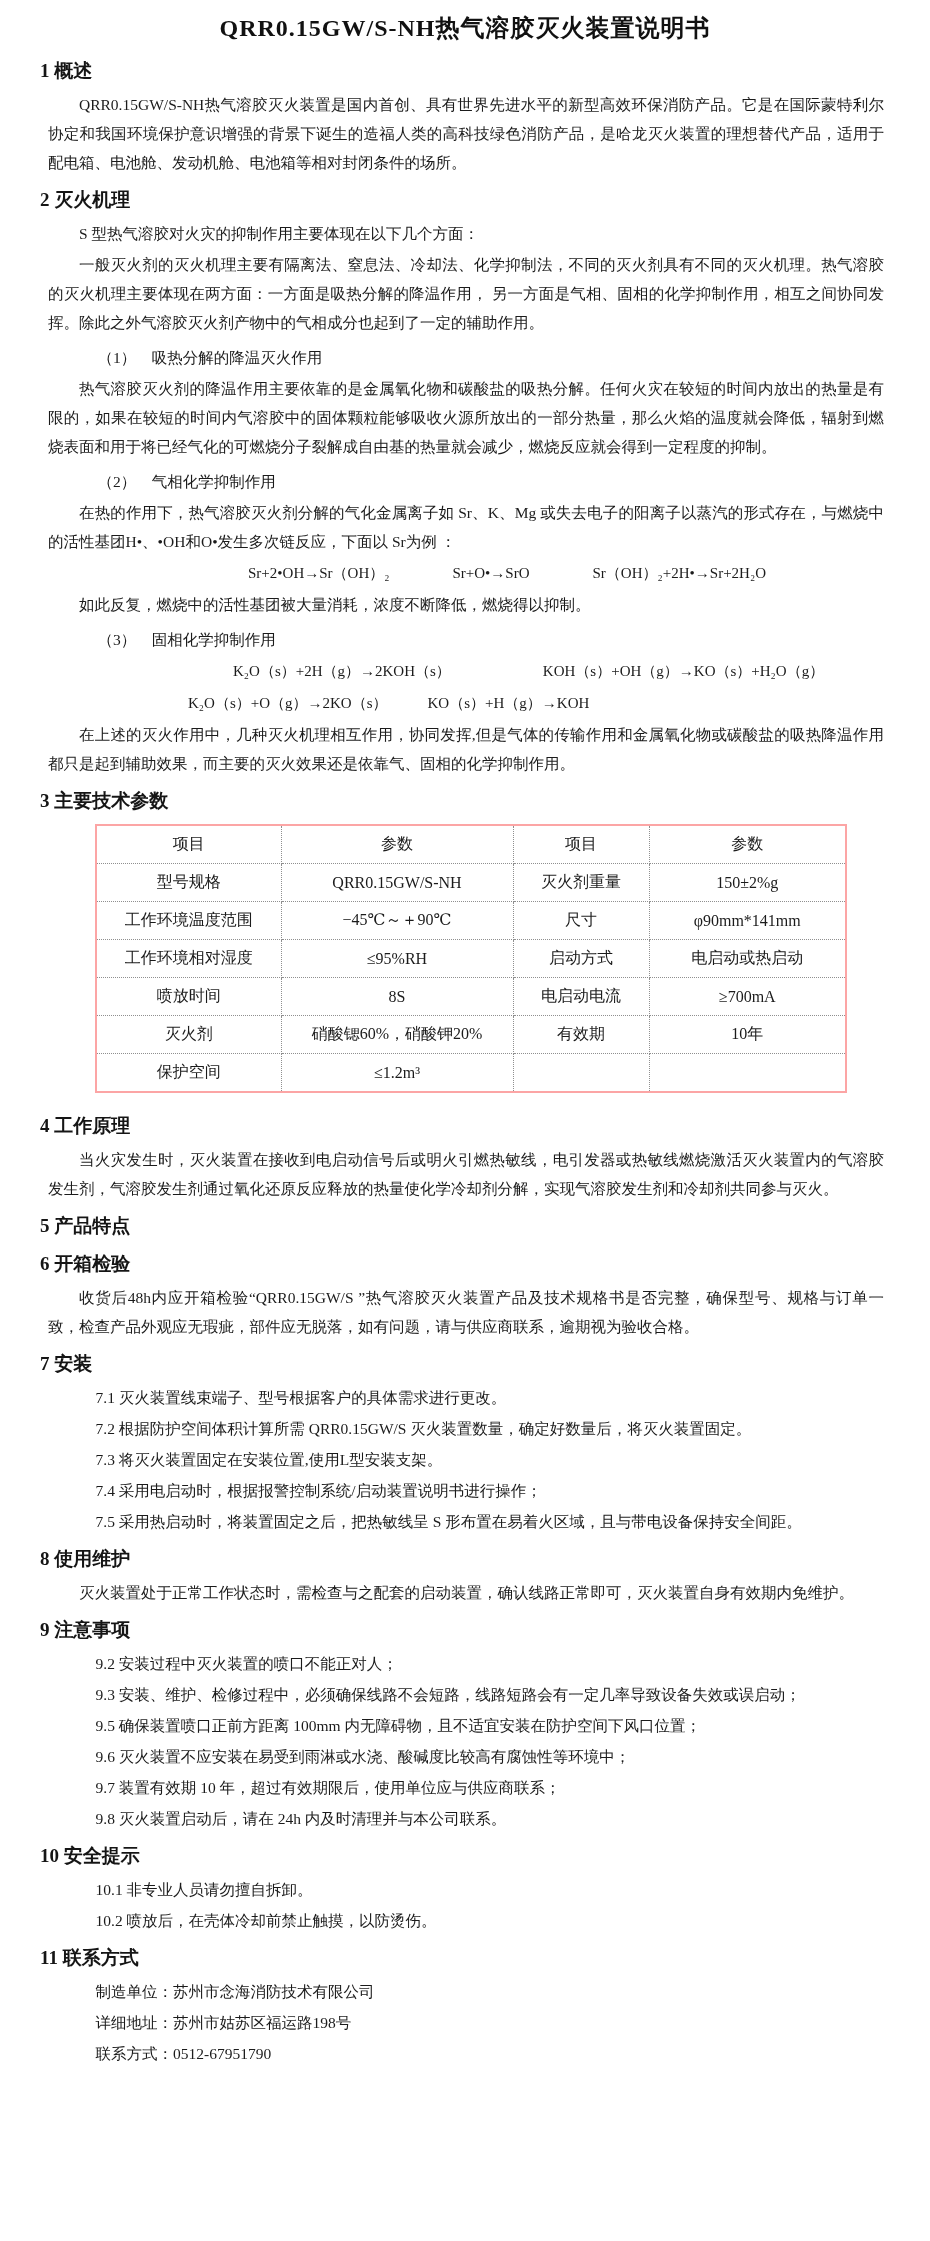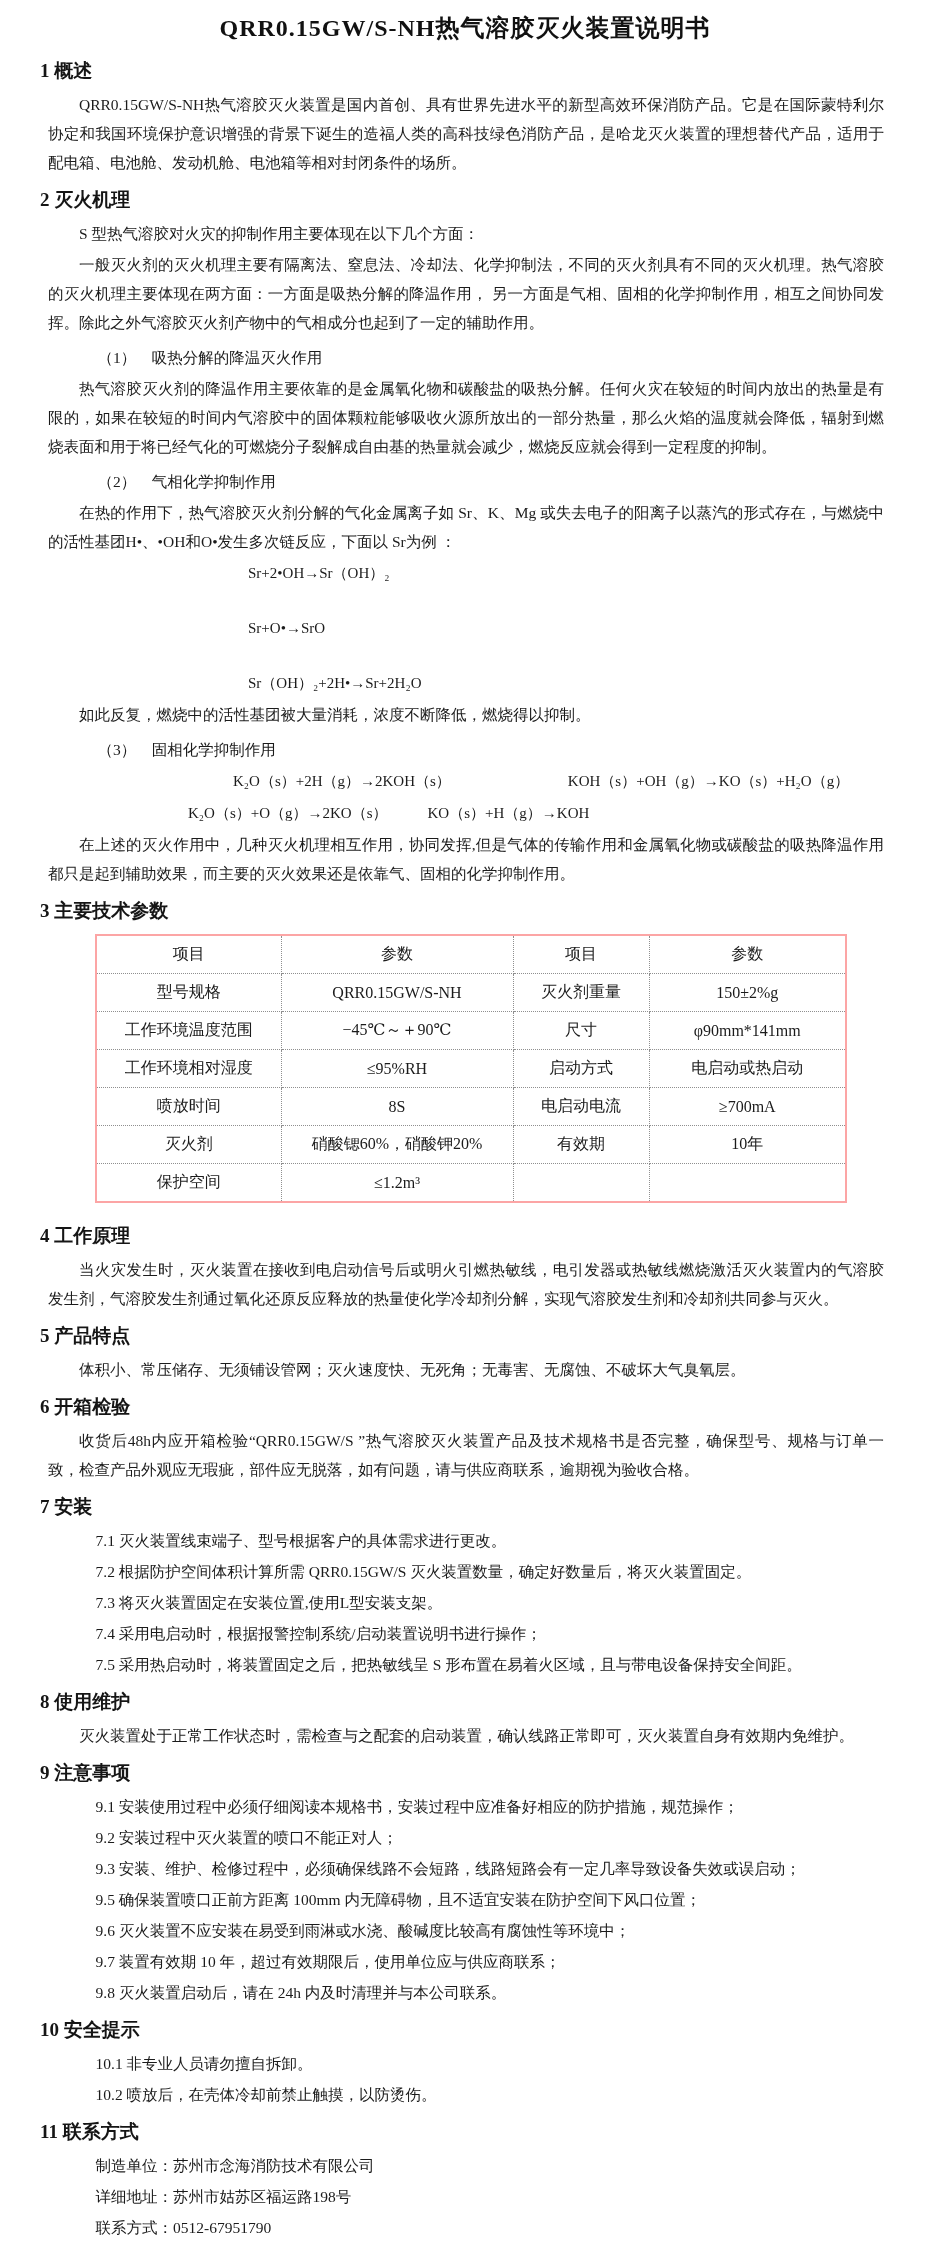--- a/index.html
+++ b/index.html
@@ -51,22 +51,22 @@
     color: #1b1b1b;
   }
   .eq-row {
     display: flex;
     font-size: 15px;
     line-height: 30px;
     margin: 2px 46px 2px 48px;
     white-space: nowrap;
     color: #1b1b1b;
   }
-  .eq-sr   { padding-left: 200px; gap: 25px; flex-direction: column; }
-  .eq-k1   { padding-left: 185px; gap: 117px; }
+  .eq-sr   { padding-left: 200px; gap: 63px; }
+  .eq-k1   { padding-left: 185px; gap: 92px; }
   .eq-k2   { padding-left: 140px; gap: 40px; }
   table.params {
     border-collapse: collapse;
     margin: 8px 0 18px 95px;
     border: 2px solid #fca5a5;
     table-layout: fixed;
   }
   table.params td {
     border: 1px dotted #8f8f8f;
     text-align: center;
@@ -177,37 +177,35 @@
         <td></td>
         <td></td>
       </tr>
     </tbody>
   </table>
 
   <div class="sec-heading">4 工作原理</div>
   <p class="para">当火灾发生时，灭火装置在接收到电启动信号后或明火引燃热敏线，电引发器或热敏线燃烧激活灭火装置内的气溶胶发生剂，气溶胶发生剂通过氧化还原反应释放的热量使化学冷却剂分解，实现气溶胶发生剂和冷却剂共同参与灭火。</p>
 
   <div class="sec-heading">5 产品特点</div>
-  <p class="para">体积小、常压储存、无须铺设管网；灭火速度快、无死角；无毒害、无腐蚀、不破坏大气臭氧层。</p>
 
   <div class="sec-heading">6 开箱检验</div>
   <p class="para">收货后48h内应开箱检验“QRR0.15GW/S ”热气溶胶灭火装置产品及技术规格书是否完整，确保型号、规格与订单一致，检查产品外观应无瑕疵，部件应无脱落，如有问题，请与供应商联系，逾期视为验收合格。</p>
 
   <div class="sec-heading">7 安装</div>
   <p class="item">7.1 灭火装置线束端子、型号根据客户的具体需求进行更改。</p>
   <p class="item">7.2 根据防护空间体积计算所需 QRR0.15GW/S 灭火装置数量，确定好数量后，将灭火装置固定。</p>
   <p class="item">7.3 将灭火装置固定在安装位置,使用L型安装支架。</p>
   <p class="item">7.4 采用电启动时，根据报警控制系统/启动装置说明书进行操作；</p>
   <p class="item">7.5 采用热启动时，将装置固定之后，把热敏线呈 S 形布置在易着火区域，且与带电设备保持安全间距。</p>
 
   <div class="sec-heading">8 使用维护</div>
   <p class="para">灭火装置处于正常工作状态时，需检查与之配套的启动装置，确认线路正常即可，灭火装置自身有效期内免维护。</p>
 
   <div class="sec-heading">9 注意事项</div>
-  <p class="item">9.1 安装使用过程中必须仔细阅读本规格书，安装过程中应准备好相应的防护措施，规范操作；</p>
   <p class="item">9.2 安装过程中灭火装置的喷口不能正对人；</p>
   <p class="item">9.3 安装、维护、检修过程中，必须确保线路不会短路，线路短路会有一定几率导致设备失效或误启动；</p>
   <p class="item">9.5 确保装置喷口正前方距离 100mm 内无障碍物，且不适宜安装在防护空间下风口位置；</p>
   <p class="item">9.6 灭火装置不应安装在易受到雨淋或水浇、酸碱度比较高有腐蚀性等环境中；</p>
   <p class="item">9.7 装置有效期 10 年，超过有效期限后，使用单位应与供应商联系；</p>
   <p class="item">9.8 灭火装置启动后，请在 24h 内及时清理并与本公司联系。</p>
 
   <div class="sec-heading">10 安全提示</div>
   <p class="item">10.1 非专业人员请勿擅自拆卸。</p>
   <p class="item">10.2 喷放后，在壳体冷却前禁止触摸，以防烫伤。</p>

